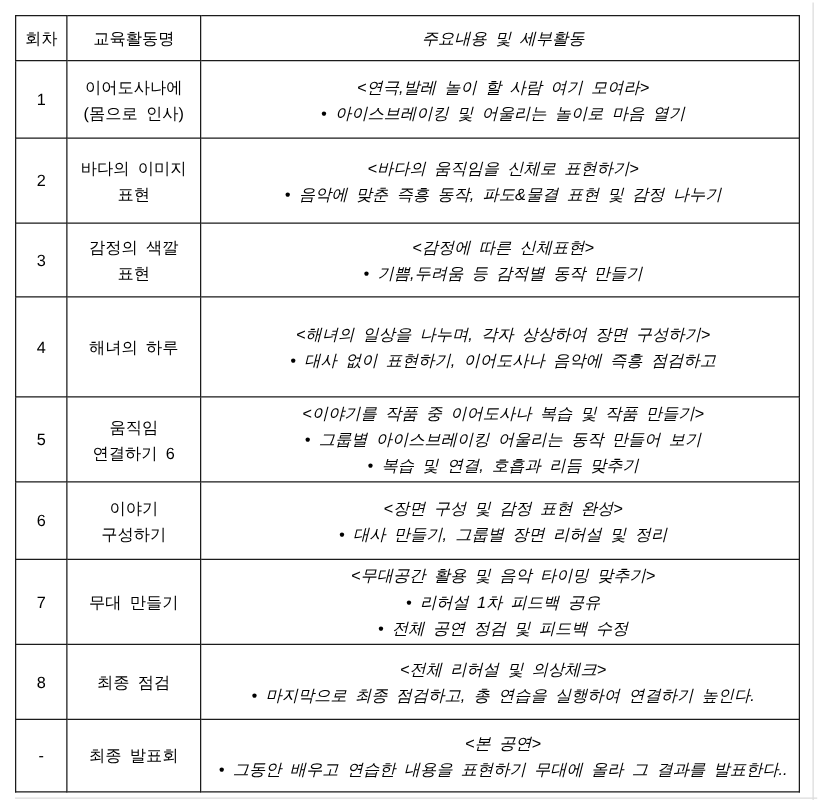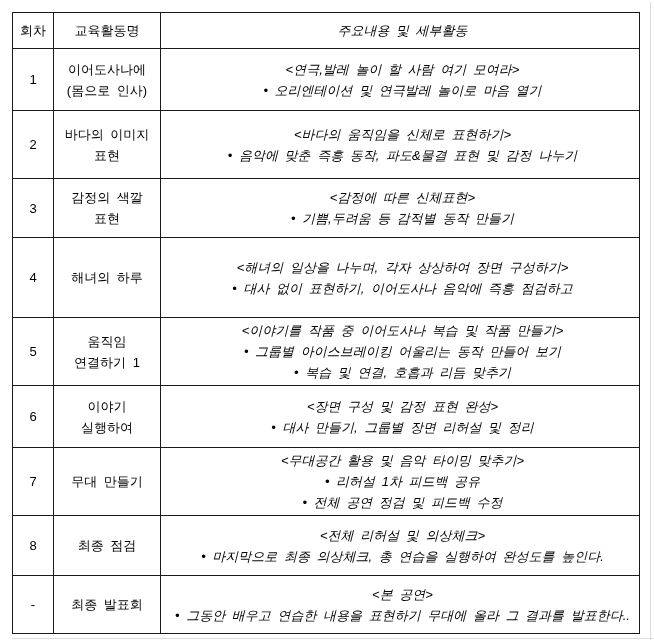--- a/index.html
+++ b/index.html
@@ -75,21 +75,21 @@
     </thead>
     <tbody>
   <tr>
     <td class="session">1</td>
     <td class="activity">
             <div class="line">이어도사나에</div>
             <div class="line">(몸으로 인사)</div>
           </td>
     <td class="details">
             <div class="line">&lt;연극,발레 놀이 할 사람 여기 모여라&gt;</div>
-            <div class="line">• 오리엔테이션 및 연극발레 놀이로 마음 열기</div>
+            <div class="line">• 아이스브레이킹 및 어울리는 놀이로 마음 열기</div>
           </td>
   </tr>
 
   <tr>
     <td class="session">2</td>
     <td class="activity">
             <div class="line">바다의 이미지</div>
             <div class="line">표현</div>
           </td>
     <td class="details">
@@ -118,34 +118,34 @@
     <td class="details">
             <div class="line">&lt;해녀의 일상을 나누며, 각자 상상하여 장면 구성하기&gt;</div>
             <div class="line">• 대사 없이 표현하기, 이어도사나 음악에 즉흥 점검하고</div>
           </td>
   </tr>
 
   <tr>
     <td class="session">5</td>
     <td class="activity">
             <div class="line">움직임</div>
-            <div class="line">연결하기 1</div>
+            <div class="line">연결하기 6</div>
           </td>
     <td class="details">
             <div class="line">&lt;이야기를 작품 중 이어도사나 복습 및 작품 만들기&gt;</div>
             <div class="line">• 그룹별 아이스브레이킹 어울리는 동작 만들어 보기</div>
             <div class="line">• 복습 및 연결, 호흡과 리듬 맞추기</div>
           </td>
   </tr>
 
   <tr>
     <td class="session">6</td>
     <td class="activity">
             <div class="line">이야기</div>
-            <div class="line">실행하여</div>
+            <div class="line">구성하기</div>
           </td>
     <td class="details">
             <div class="line">&lt;장면 구성 및 감정 표현 완성&gt;</div>
             <div class="line">• 대사 만들기, 그룹별 장면 리허설 및 정리</div>
           </td>
   </tr>
 
   <tr>
     <td class="session">7</td>
     <td class="activity">
@@ -158,21 +158,21 @@
           </td>
   </tr>
 
   <tr>
     <td class="session">8</td>
     <td class="activity">
             <div class="line">최종 점검</div>
           </td>
     <td class="details">
             <div class="line">&lt;전체 리허설 및 의상체크&gt;</div>
-            <div class="line">• 마지막으로 최종 의상체크, 총 연습을 실행하여 완성도를 높인다.</div>
+            <div class="line">• 마지막으로 최종 점검하고, 총 연습을 실행하여 연결하기 높인다.</div>
           </td>
   </tr>
 
   <tr>
     <td class="session">-</td>
     <td class="activity">
             <div class="line">최종 발표회</div>
           </td>
     <td class="details">
             <div class="line">&lt;본 공연&gt;</div>

